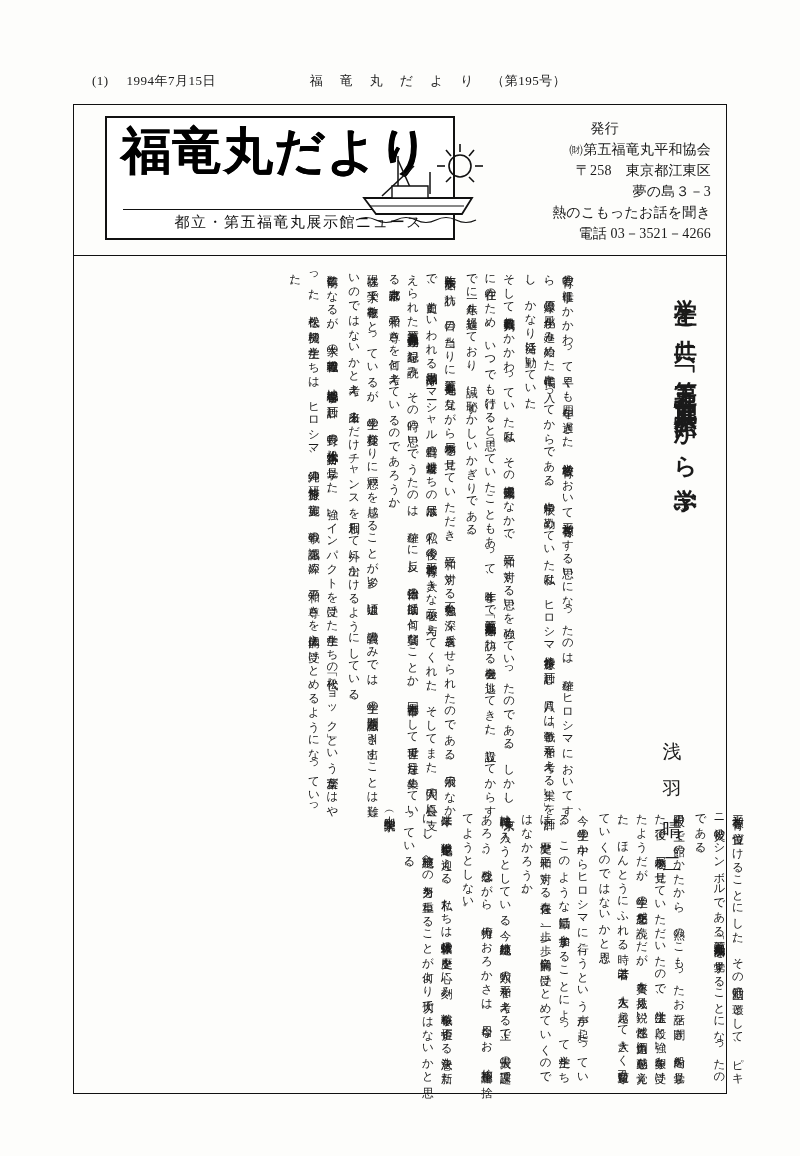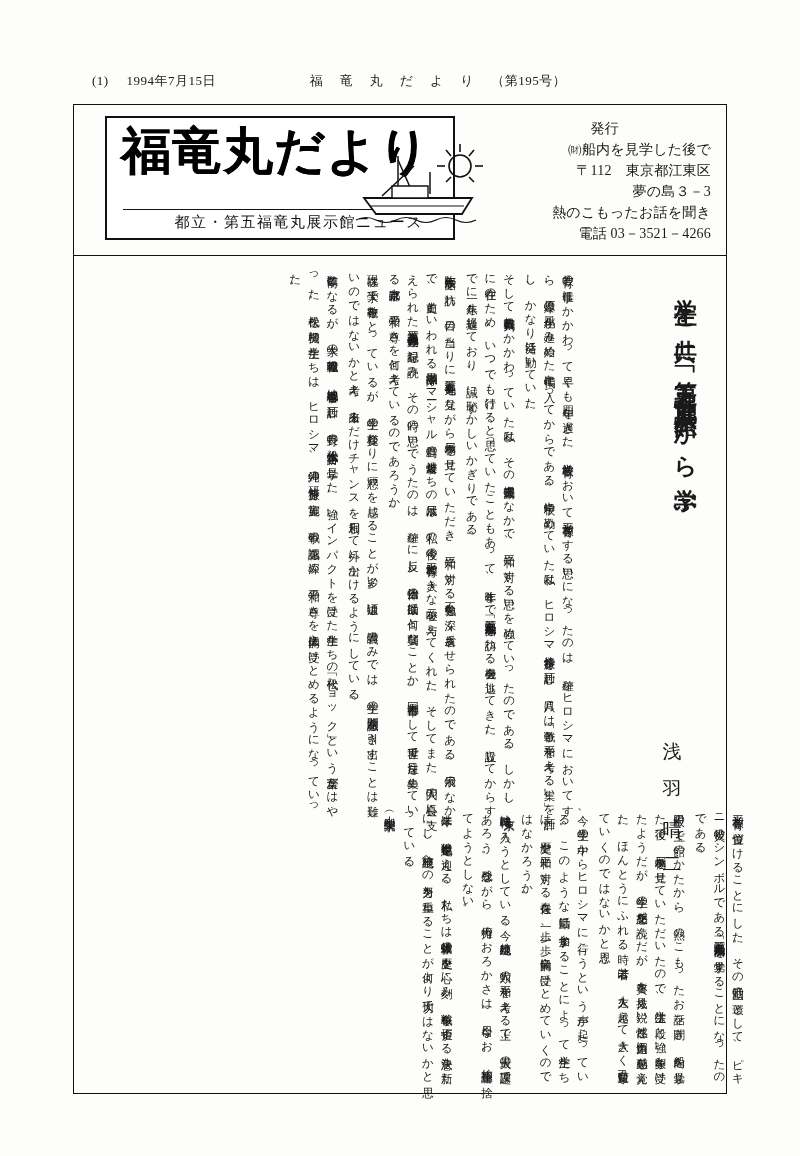--- a/index.html
+++ b/index.html
@@ -257,22 +257,22 @@
           <line x1="18" y1="70" x2="112" y2="70"></line>
         </g>
         <g stroke="#111" stroke-width="1.2" fill="none">
           <path d="M4 84 q10 -5 20 0 t20 0 t20 0 t20 0 t20 0 t20 0"></path>
         </g>
       </svg>
     </div>
 
     <div class="publisher">
       <div class="row"><span class="pub-head">発行</span></div>
-      <div class="row">㈶船内を見学した後で</div>
-      <div class="row">〒112　東京都江東区</div>
+      <div class="row">㈶第五福竜丸平和協会</div>
+      <div class="row">〒258　東京都江東区</div>
       <div class="row">夢の島３－3</div>
       <div class="row">熱のこもったお話を聞き</div>
       <div class="row">電話 03－3521－4266</div>
     </div>
   </div>
 
   <div class="article">
 
     <div class="headline">学生と共に「第五福竜丸展示館」から学ぶ</div>
     <div class="byline">浅　羽　晴　二</div>

